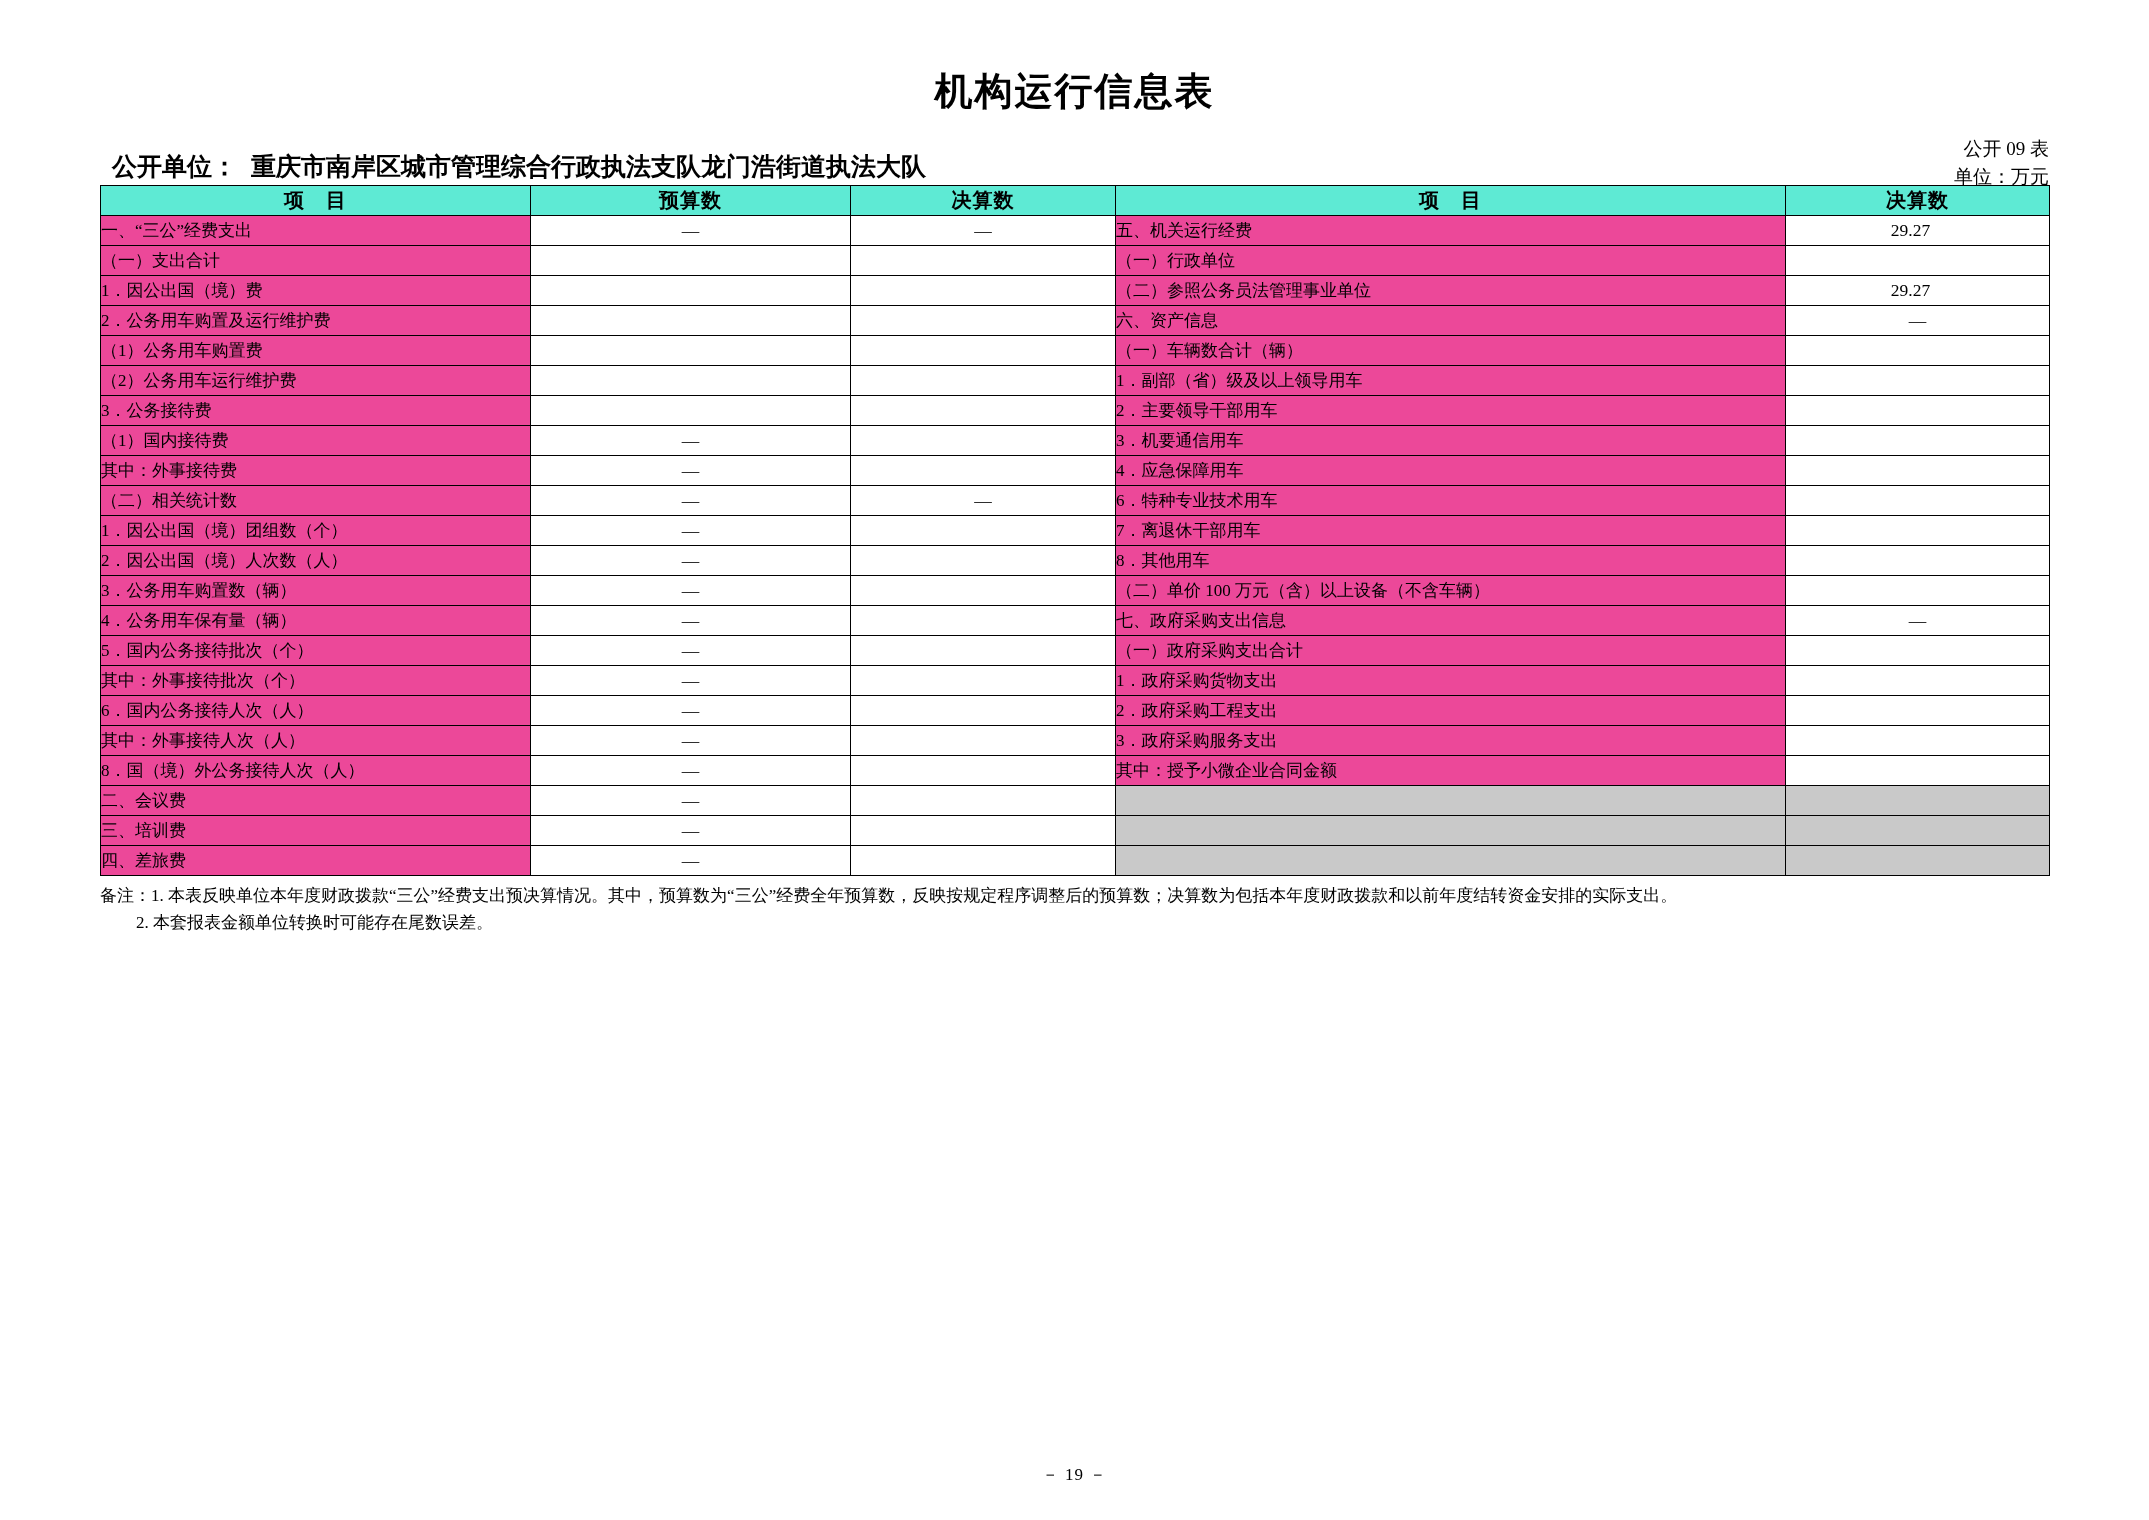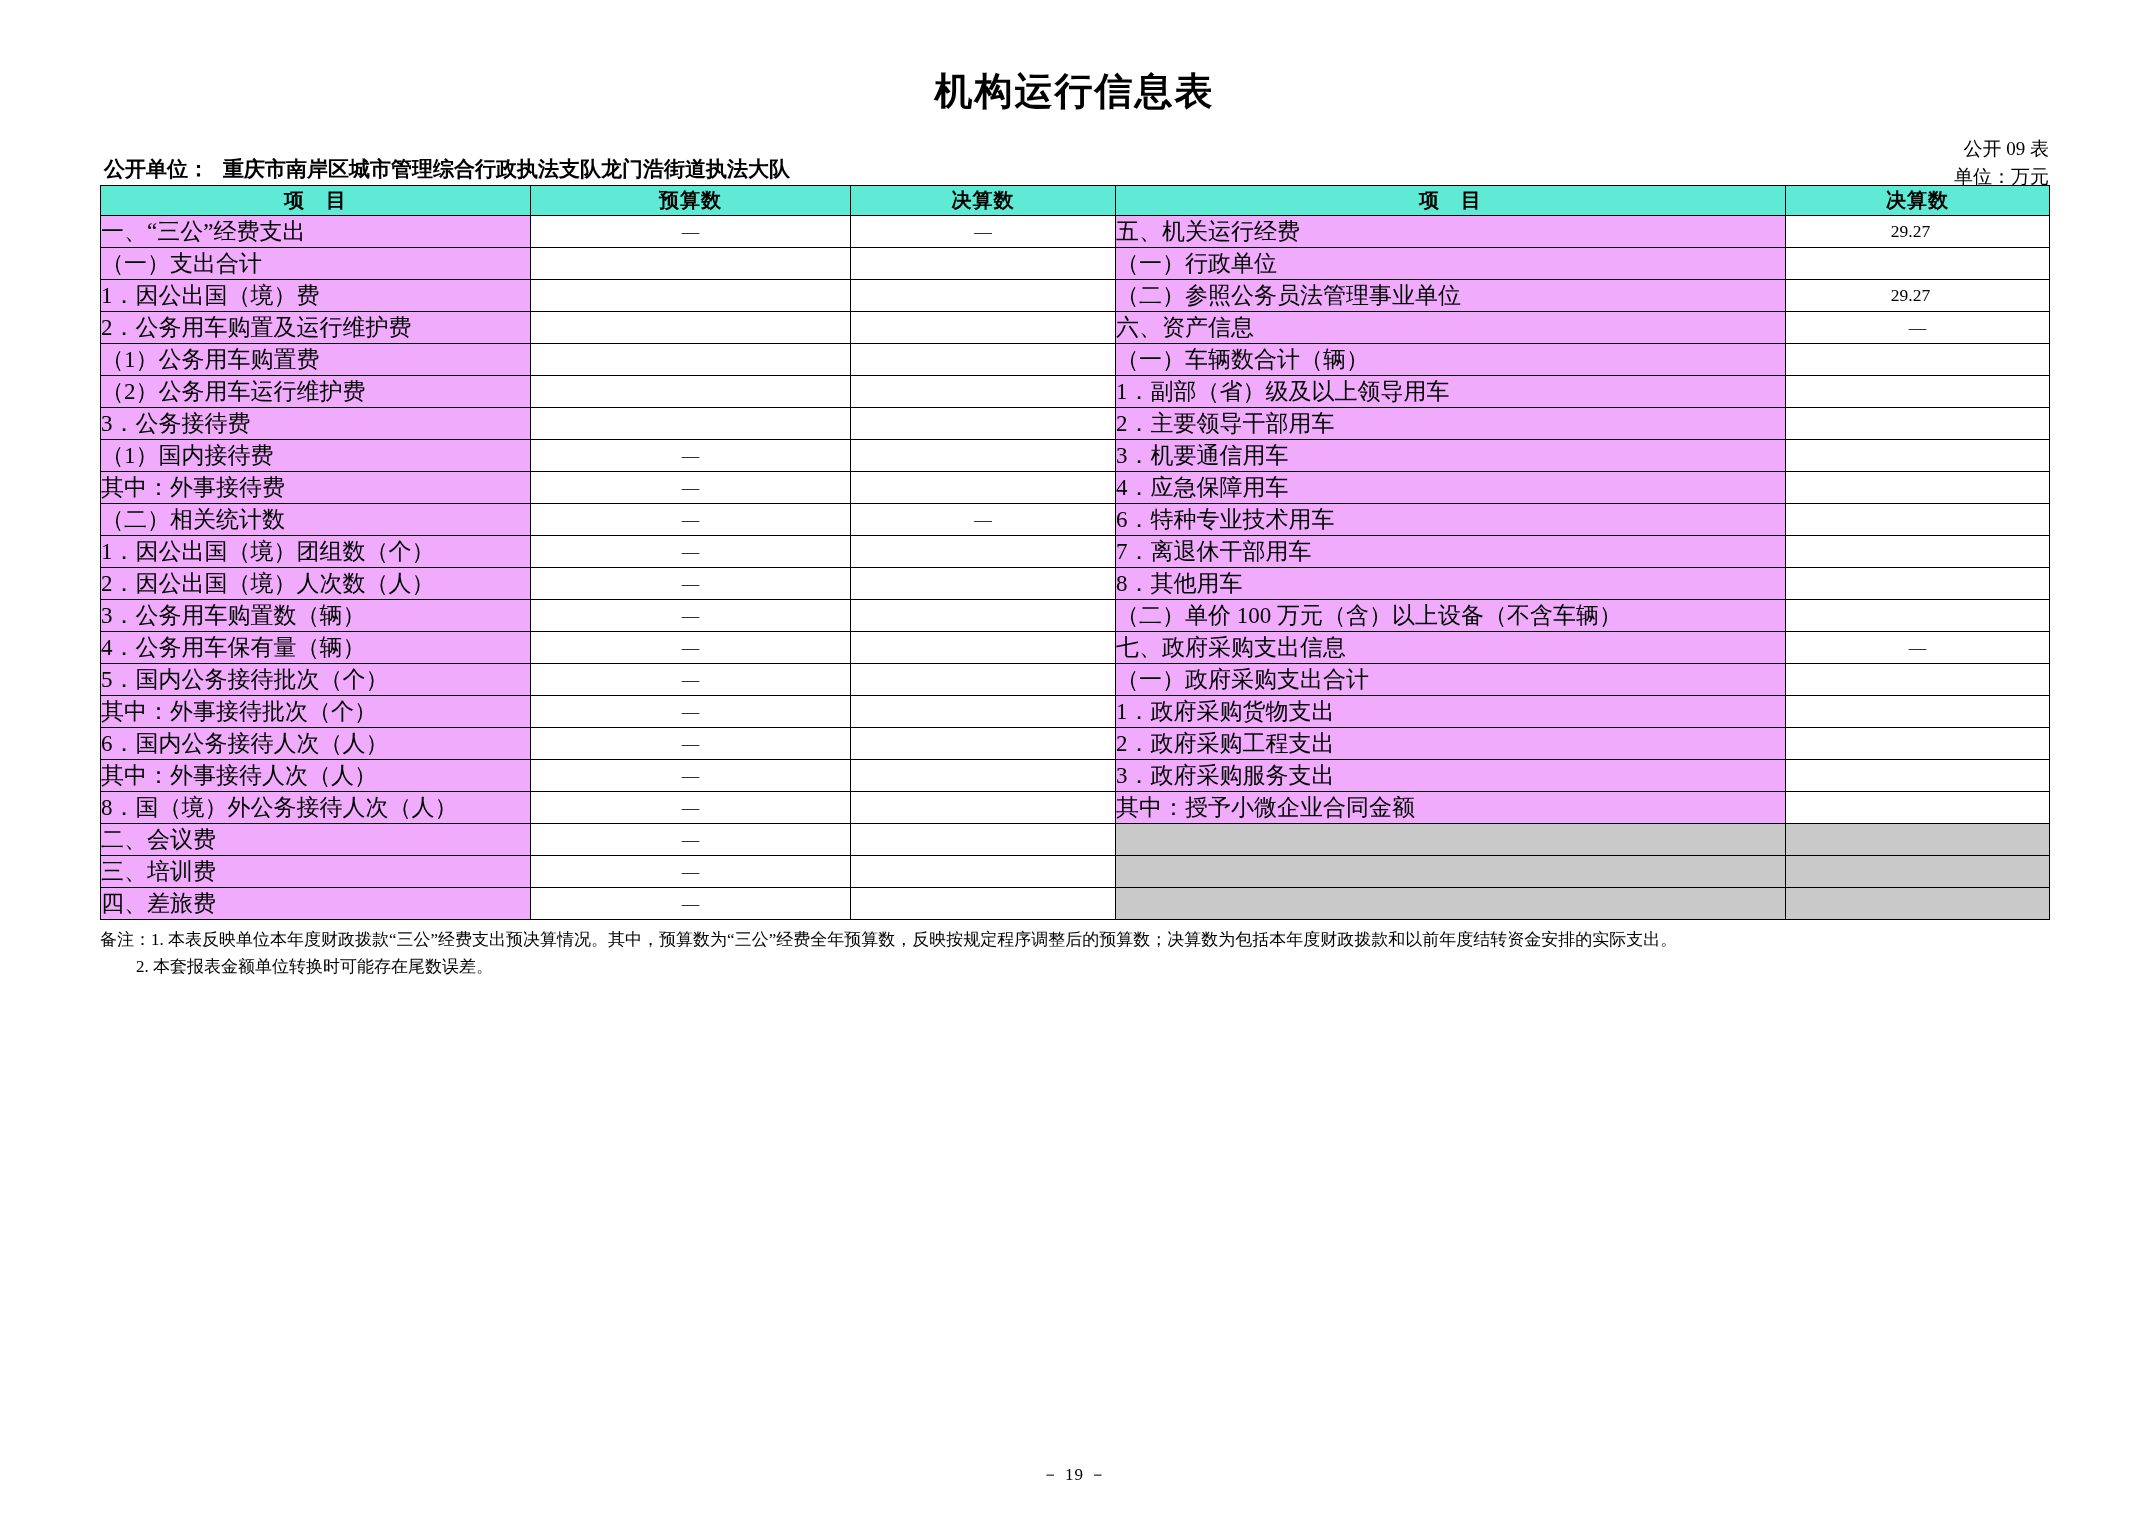--- a/index.html
+++ b/index.html
@@ -38,23 +38,23 @@
   .meta-right {
     position: absolute;
     right: 0;
     top: 8px;
     text-align: right;
     font-size: 19px;
     line-height: 28px;
   }
   .meta-left {
     position: absolute;
-    left: 4px;
+    left: 12px;
     bottom: 2px;
-    font-size: 21px;
+    font-size: 25px;
     font-weight: bold;
     white-space: nowrap;
     margin-top: 18px;
   }
   .meta-left .unit-name {
     font-weight: bold;
     padding-left: 14px;
   }
   table.main {
     border-collapse: collapse;
@@ -70,24 +70,24 @@
   }
   thead th {
     background: #5eead4;
     font-weight: bold;
     text-align: center;
     font-size: 20px;
     letter-spacing: 1px;
     height: 32px;
   }
   td.label {
-    background: #f0abfc;
+    background: #ec4899;
     padding-left: 8px;
     white-space: nowrap;
-    font-size: 23px;
+    font-size: 17px;
   }
   td.val {
     text-align: center;
     font-family: "Liberation Serif", serif;
     font-size: 17.5px;
   }
   td.val.right {
     padding-right: 14px;
   }
   td.blank {

